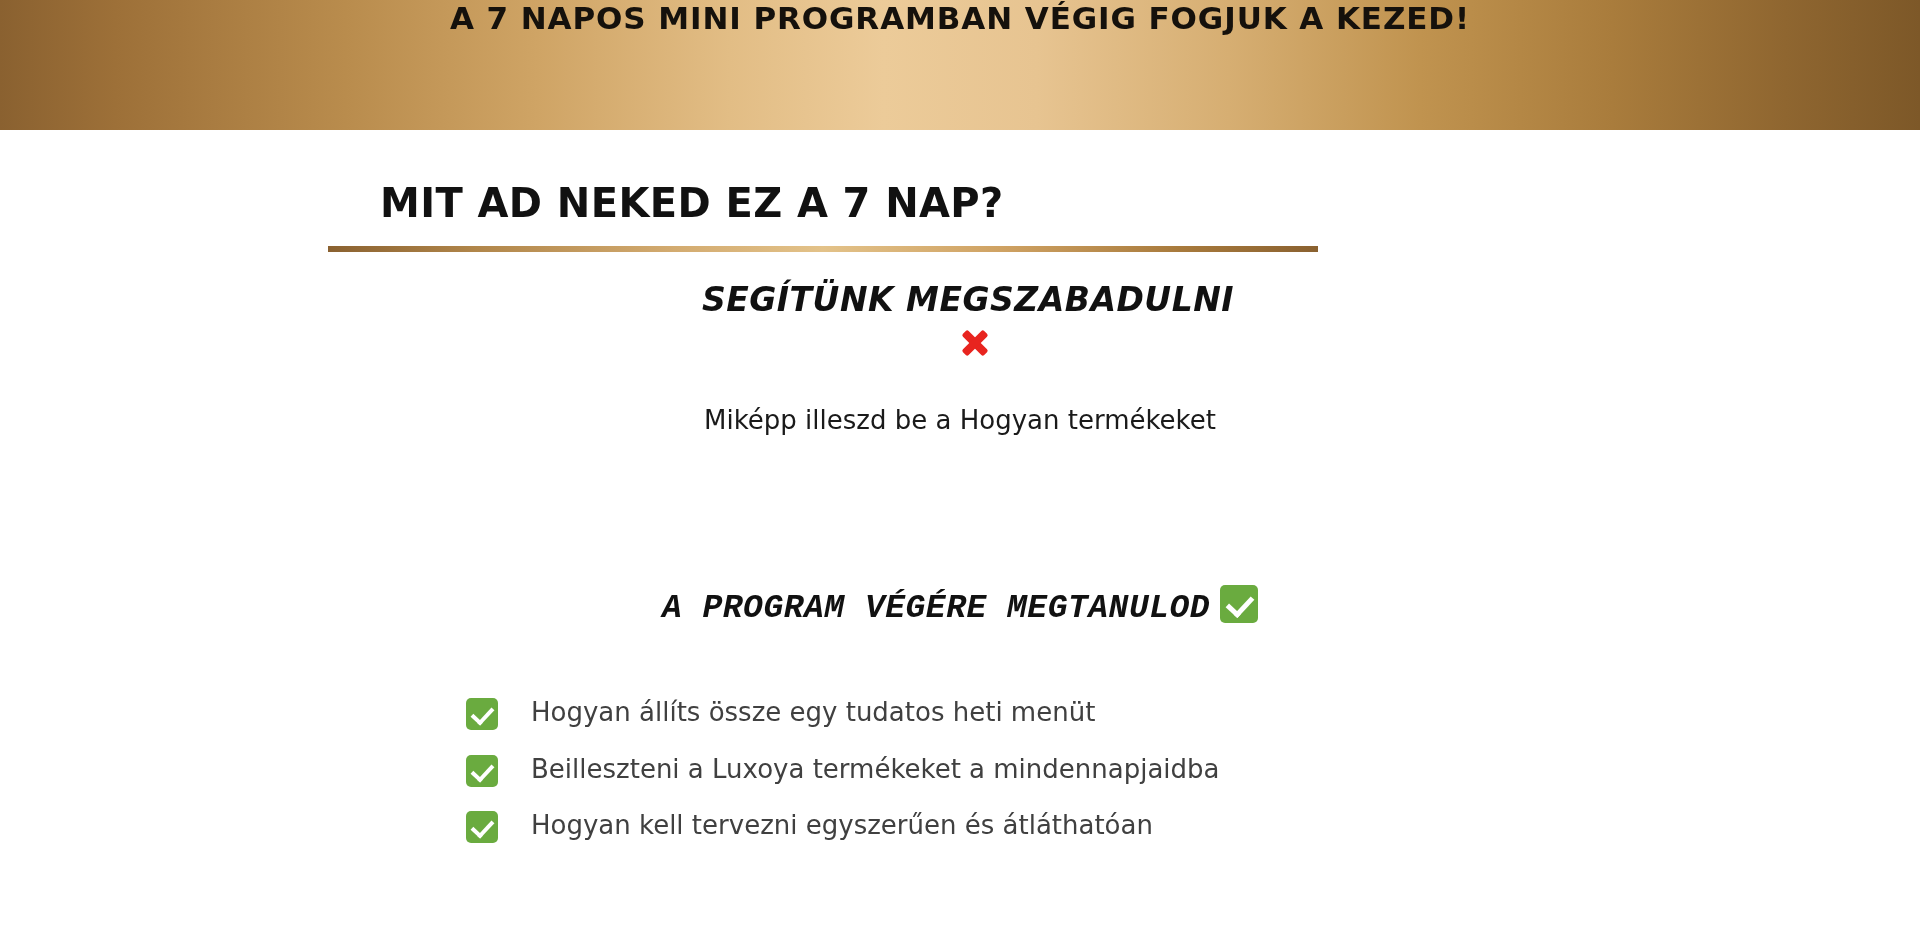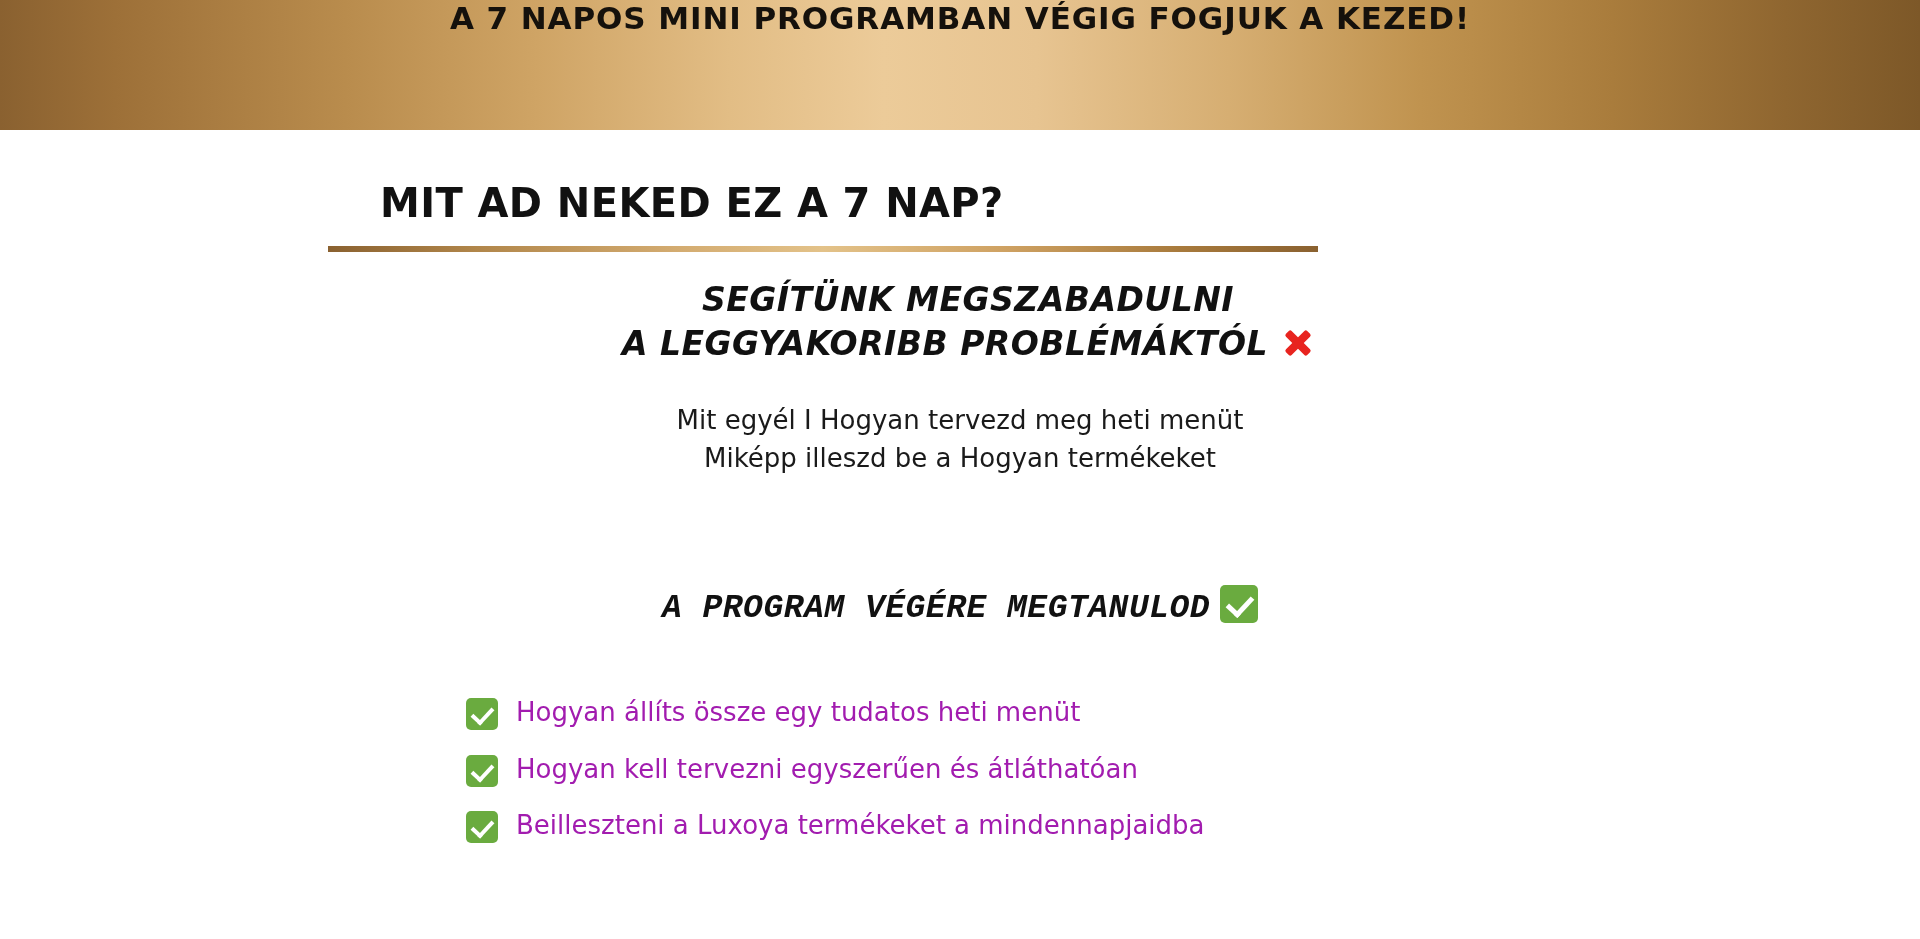--- a/index.html
+++ b/index.html
@@ -124,22 +124,23 @@
     width: 1100px;
   }
   .check-item {
     display: flex;
     align-items: flex-start;
     margin-bottom: 22px;
   }
   .check-item .label {
     font-size: 26px;
     line-height: 1.33;
-    color: #a21caf;
+    color: #404040;
     max-width: 930px;
+    margin-left: 15px;
   }
 
   
   .icon-check {
     display: inline-block;
     width: 32px;
     height: 32px;
     border-radius: 5px;
     background: #6aab3f;
     position: relative;
@@ -207,41 +208,40 @@
 <div class="content">
 
   <div class="section-title-wrap">
     <div class="section-title">MIT AD NEKED EZ A 7 NAP?</div>
     <div class="title-rule"></div>
   </div>
 
   <div class="heading-italic heading-problems">
     <div>SEGÍTÜNK MEGSZABADULNI</div>
     <div>
-      <span>A LEGGYAKORIBB PROBLÉMÁKTÓL</span><span class="icon-cross"></span>
+      <span class="icon-cross"></span>
     </div>
   </div>
 
   <div class="sub-lines">
-    <div>Mit egyél I Hogyan tervezd meg heti menüt</div>
     <div>Miképp illeszd be a Hogyan termékeket</div>
   </div>
 
   <div class="heading-italic heading-learn">
     <span>A PROGRAM VÉGÉRE MEGTANULOD</span><span class="icon-check inline"></span>
   </div>
 
   <div class="check-list">
     <div class="check-item">
       <span class="icon-check"></span>
       <span class="label">Hogyan állíts össze egy tudatos heti menüt</span>
     </div>
     <div class="check-item">
       <span class="icon-check"></span>
-      <span class="label">Hogyan kell tervezni egyszerűen és átláthatóan</span>
+      <span class="label">Beilleszteni a Luxoya termékeket a mindennapjaidba</span>
     </div>
     <div class="check-item">
       <span class="icon-check"></span>
-      <span class="label">Beilleszteni a Luxoya termékeket a mindennapjaidba</span>
+      <span class="label">Hogyan kell tervezni egyszerűen és átláthatóan</span>
     </div>
   </div>
 
 </div>
 
 </body></html>

